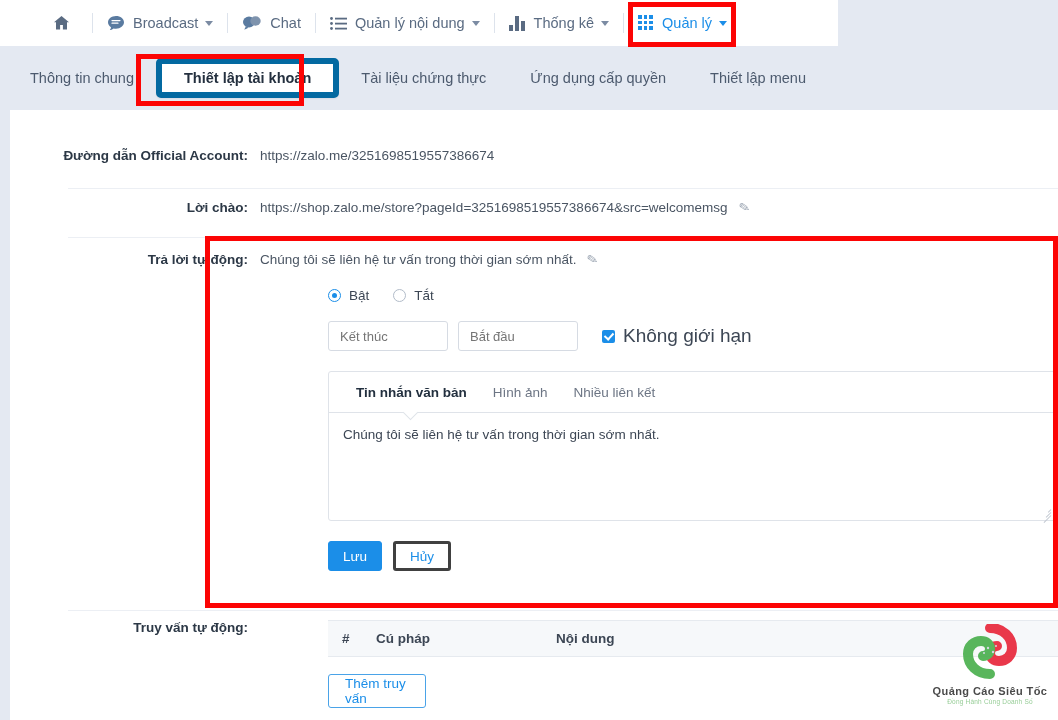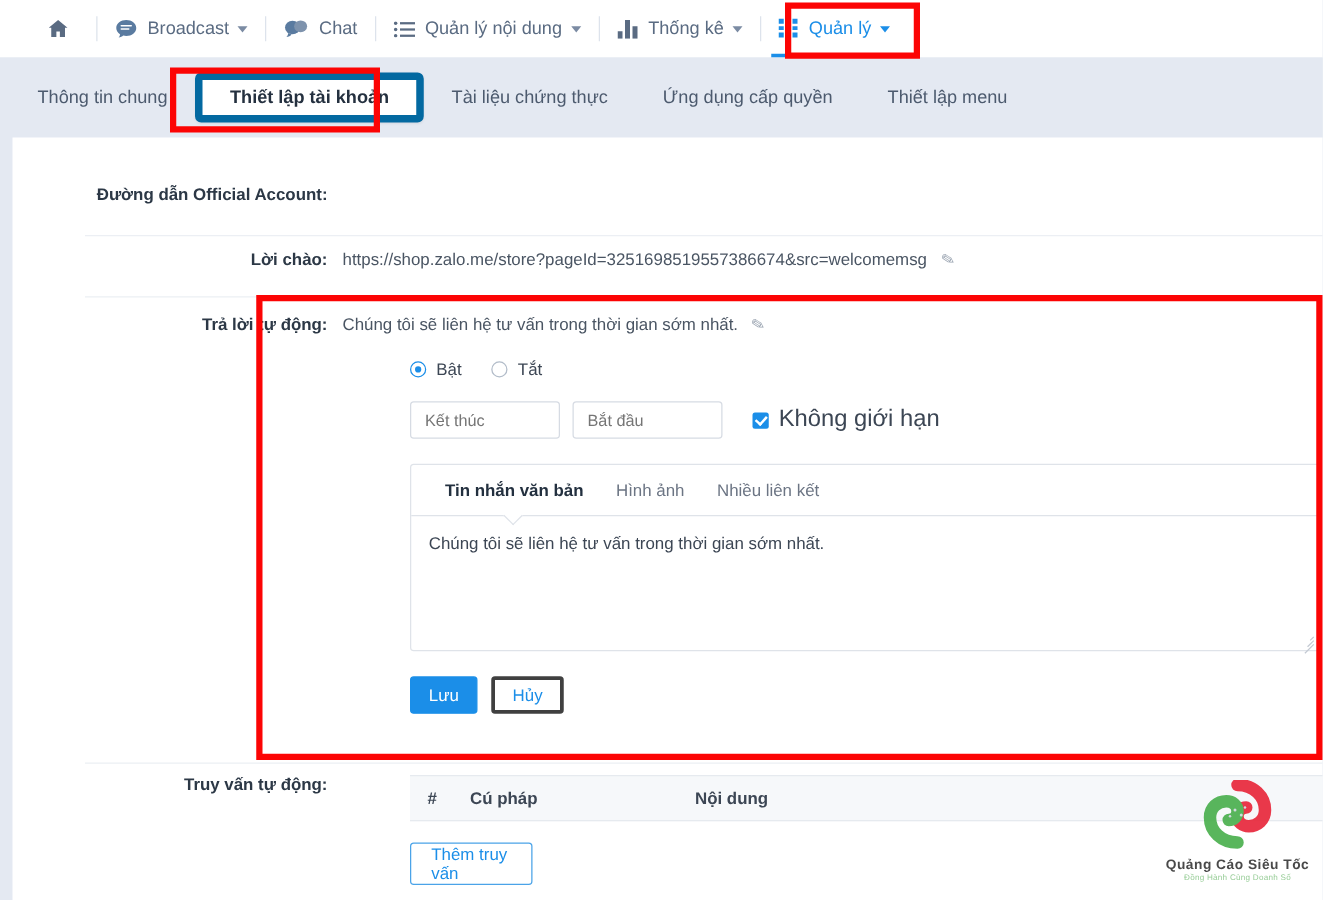--- a/index.html
+++ b/index.html
@@ -8,24 +8,24 @@
     width: 1058px; height: 720px;
     overflow: hidden;
     background: #e4e9f2;
     font-family: "Liberation Sans", sans-serif;
     color: #333;
   }
 
   
   #topnav {
     position: absolute; left: 0; top: 0;
-    width: 1058px; height: 46px;
+    width: 838px; height: 46px;
     background: #ffffff;
     display: flex; align-items: center;
-    padding-left: 24px;
+    padding-left: 39px;
   }
   .nav-item {
     display: flex; align-items: center;
     height: 46px;
     padding: 0 14px;
     color: #5a6b82;
     font-size: 14.5px;
     position: relative;
     white-space: nowrap;
   }
@@ -104,21 +104,21 @@
   
   #panel {
     position: absolute;
     left: 10px; top: 110px;
     width: 1048px; height: 610px;
     background: #ffffff;
   }
 
   .row {
     position: absolute;
-    left: 14px; width: 841px;
+    left: 0; width: 841px;
     display: flex;
   }
   .row-sep {
     position: absolute;
     left: 58px; width: 990px; height: 1px;
     background: #eceff4;
   }
   .lbl {
     width: 250px;
     text-align: right;
@@ -418,20 +418,21 @@
   <div class="subtab selected">Thiết lập tài khoản</div>
   <div class="subtab">Tài liệu chứng thực</div>
   <div class="subtab">Ứng dụng cấp quyền</div>
   <div class="subtab">Thiết lập menu</div>
 </div>
 
 <div id="panel">
 
   <div class="row" id="row-url">
     <div class="lbl">Đường dẫn Official Account:</div>
+    <div class="val">https://zalo.me/3251698519557386674</div>
   </div>
   <div class="row-sep" id="sep-1"></div>
 
   <div class="row" id="row-greet">
     <div class="lbl">Lời chào:</div>
     <div class="val">
       <span>https://shop.zalo.me/store?pageId=3251698519557386674&amp;src=welcomemsg</span>
       <span class="pencil">✎</span>
     </div>
   </div>

